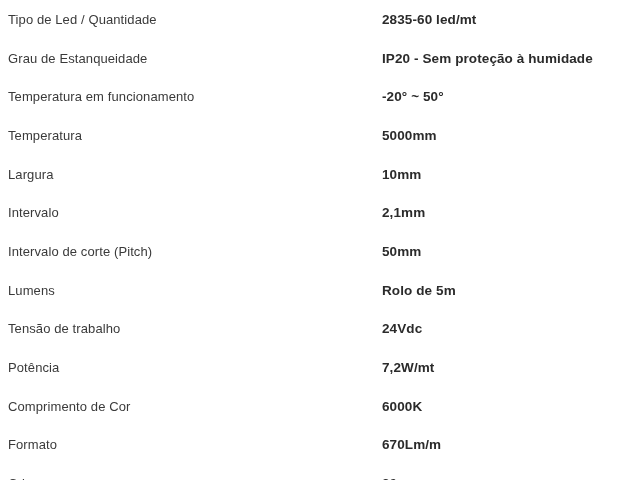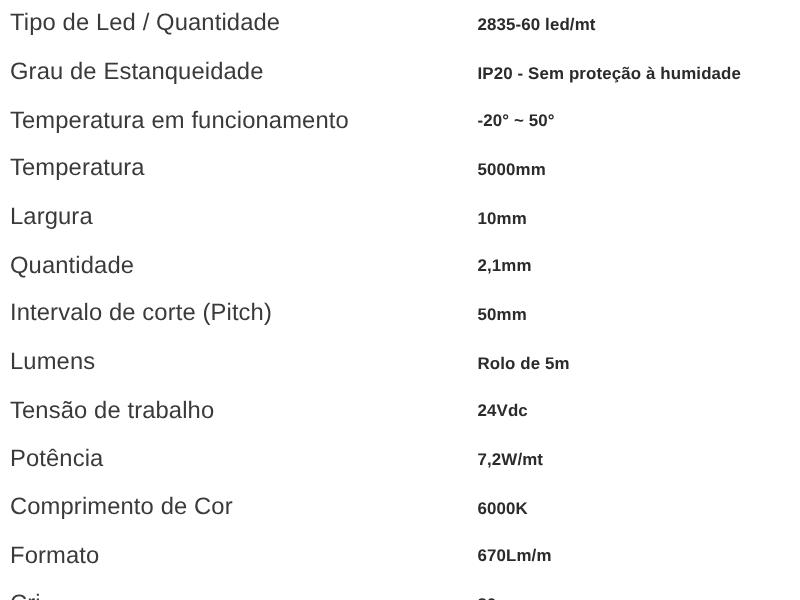--- a/index.html
+++ b/index.html
@@ -24,21 +24,21 @@
     height: 38.7px;
   }
   .spec-table td {
     vertical-align: middle;
     padding: 0;
     border: 0;
   }
   td.spec-label {
     width: 368px;
     padding-left: 8px;
-    font-size: 19px;
+    font-size: 13px;
     font-weight: 400;
     color: #3a3a3a;
     letter-spacing: 0.1px;
   }
   td.spec-value {
     width: 264px;
     padding-left: 6px;
     font-size: 13.5px;
     font-weight: bold;
     color: #2b2b2b;
@@ -65,21 +65,21 @@
     </tr>
     <tr>
       <td class="spec-label">Temperatura</td>
       <td class="spec-value">5000mm</td>
     </tr>
     <tr>
       <td class="spec-label">Largura</td>
       <td class="spec-value">10mm</td>
     </tr>
     <tr>
-      <td class="spec-label">Quantidade</td>
+      <td class="spec-label">Intervalo</td>
       <td class="spec-value">2,1mm</td>
     </tr>
     <tr>
       <td class="spec-label">Intervalo de corte (Pitch)</td>
       <td class="spec-value">50mm</td>
     </tr>
     <tr>
       <td class="spec-label">Lumens</td>
       <td class="spec-value">Rolo de 5m</td>
     </tr>

